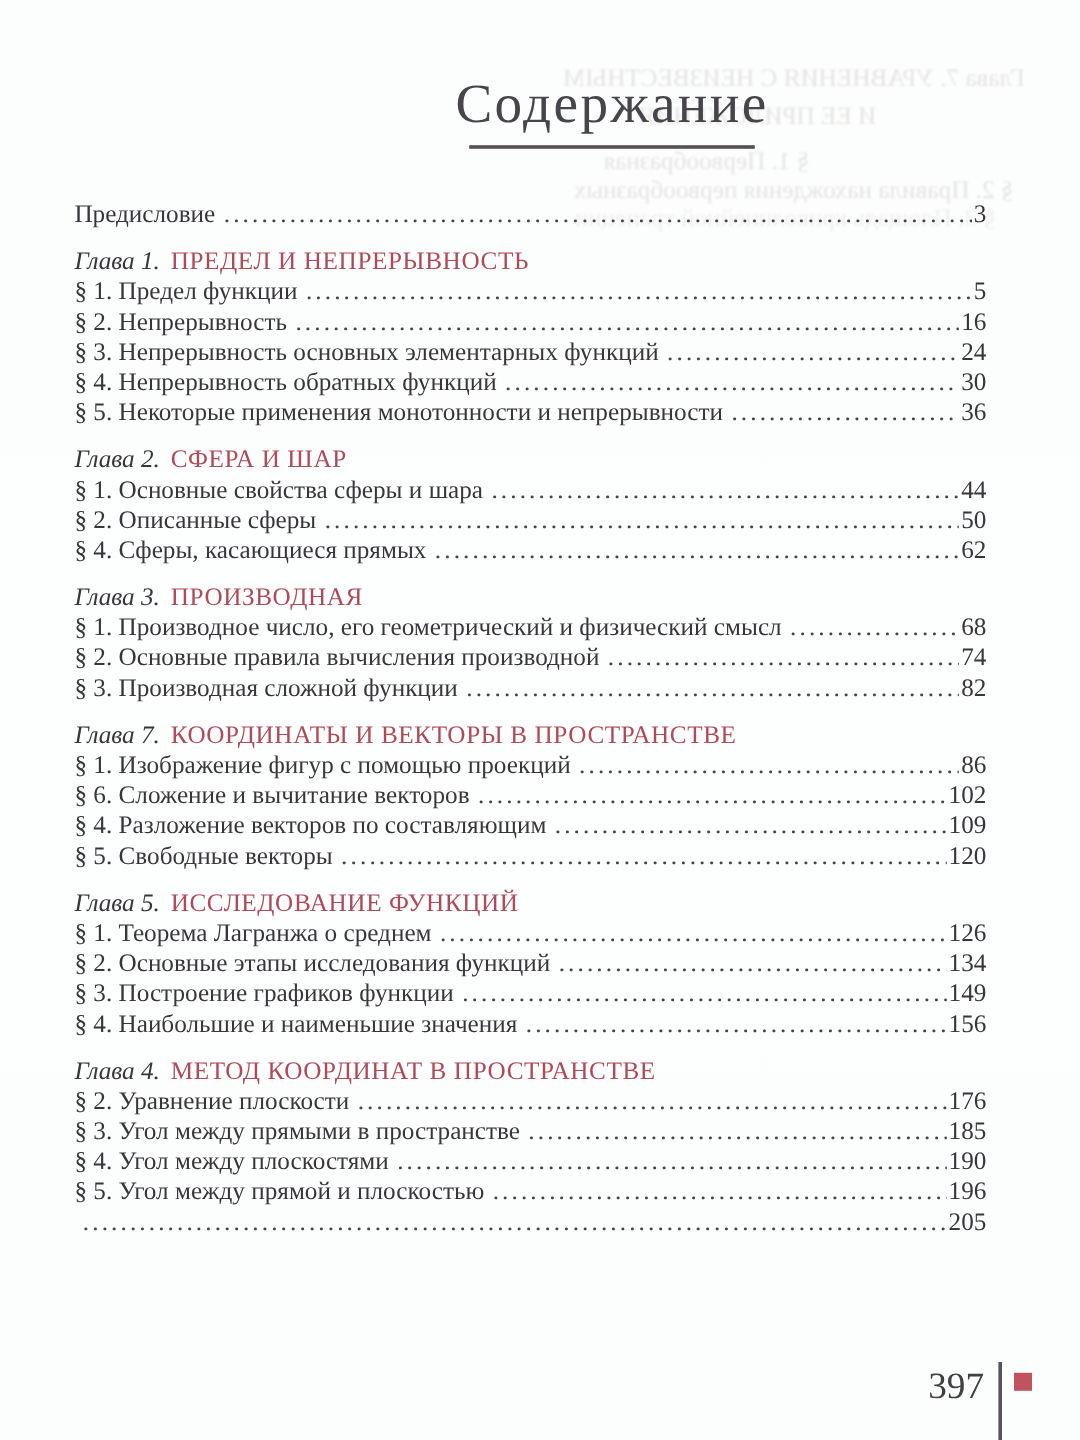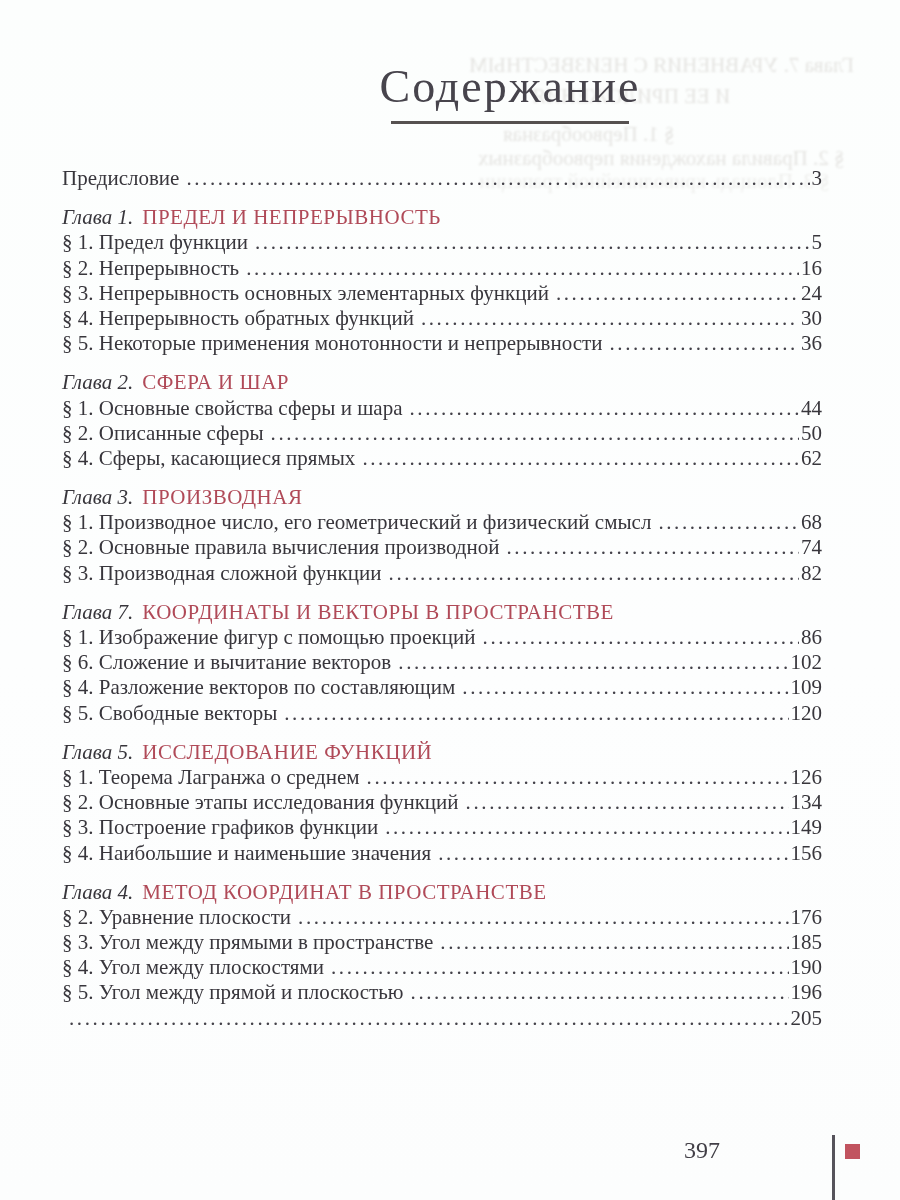--- a/index.html
+++ b/index.html
@@ -66,22 +66,22 @@
   .chap {
     height:25.2px; line-height:25.2px;
     margin-top:14px;
     white-space:nowrap;
   }
   .chnum { font-style:italic; color:#38363c; margin-right:9px;margin-top:23px; }
   .chttl { color:#b04a58; letter-spacing:0.5px;font-family:Liberation Serif, serif; }
 
   
   .folio {
-    position:absolute; top:1137px; left:684px; width:120px;
-    text-align:left; font-size:24px; color:#413e46;
+    position:absolute; top:1137px; left:700px; width:120px;
+    text-align:right; font-size:31px; color:#413e46;
   }
   .spine-rule {
     position:absolute; left:832px; top:1135px;
     width:3px; height:65px; background:#56535b;
   }
   .chapter-marker {
     position:absolute; left:845px; top:1144px;
     width:15px; height:15px; background:#c1535f;
   }
 </style>

